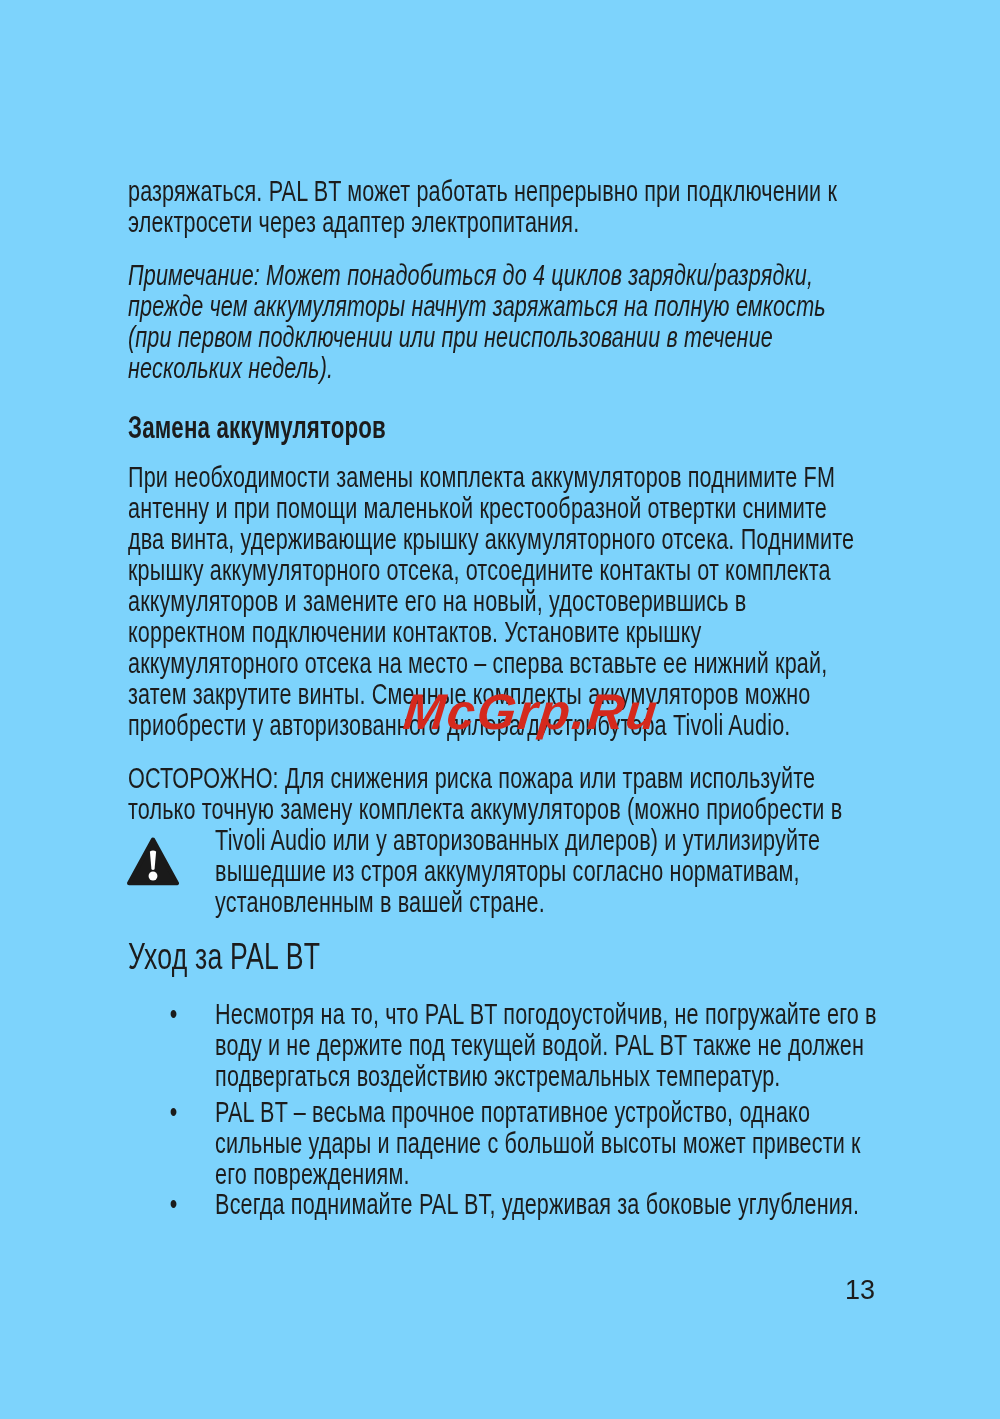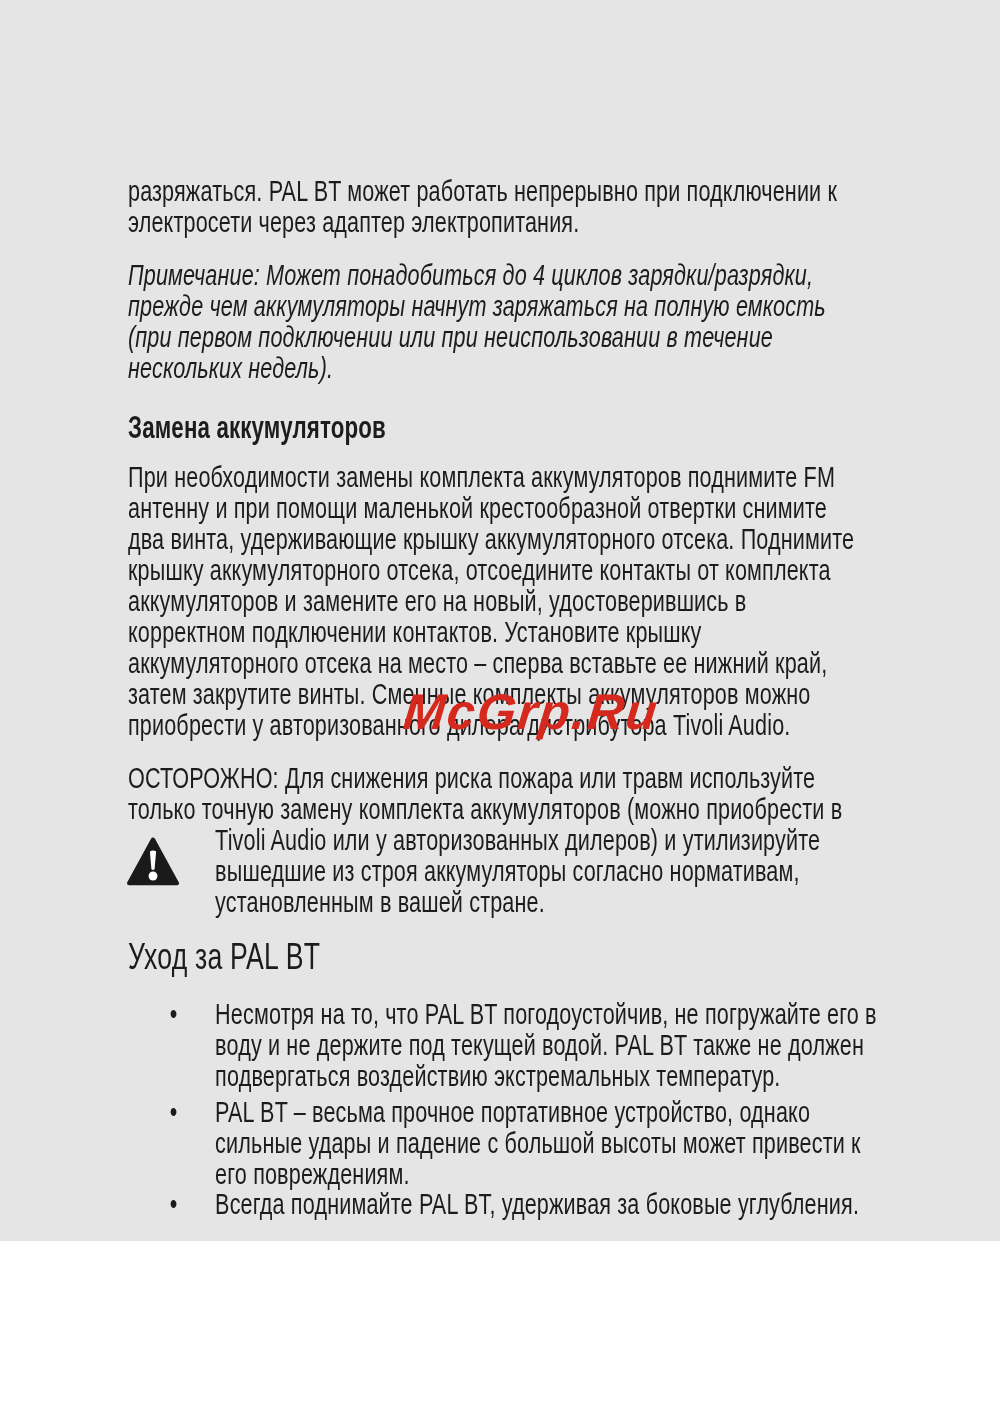--- a/index.html
+++ b/index.html
@@ -1,19 +1,19 @@
 <!DOCTYPE html>
 <html><head>
 <meta charset="utf-8">
 <style>
   html,body{margin:0;padding:0;background:#ffffff;}
   .page{
     position:relative;
-    width:1000px;height:1241px;
-    background:#e5e5e5;
+    width:1000px;height:1419px;
+    background:#7dd3fc;
     overflow:hidden;
     font-family:"Liberation Sans", sans-serif;
     color:#1c1c1c;
   }
   
   .col{
     position:absolute;left:128px;top:0;width:1250px;height:1419px;
     transform:scaleX(0.72);
     transform-origin:0 0;
   }

